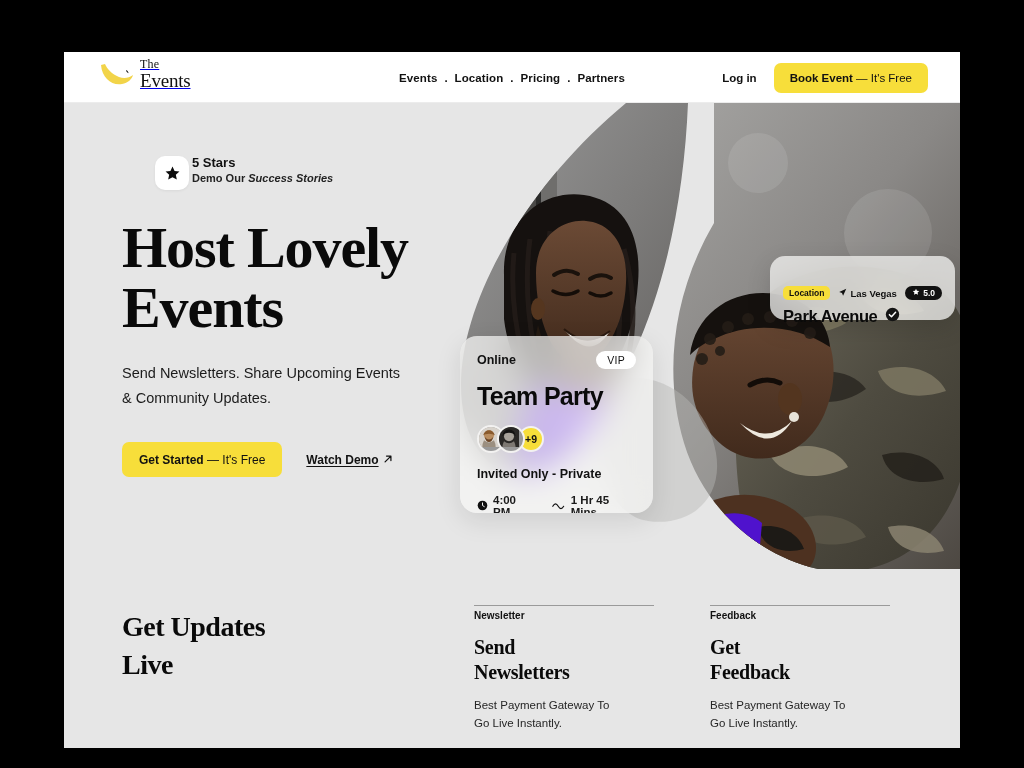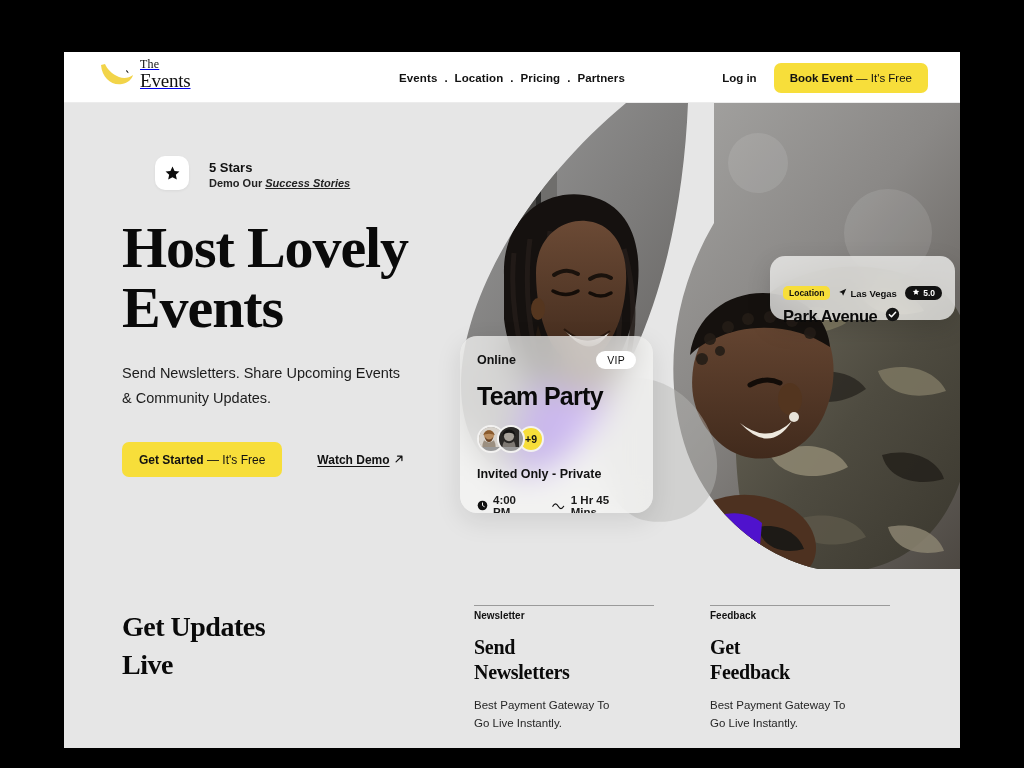--- a/index.html
+++ b/index.html
@@ -41,40 +41,40 @@
   .btn-yellow{
     background:#f7de3a;color:#111;border:none;border-radius:7px;
     padding:0 16px;height:30px;line-height:30px;
     font-size:11.5px;font-weight:700;font-family:"Liberation Sans",sans-serif;
     cursor:pointer;white-space:nowrap;
   }
   .btn-yellow .thin{font-weight:400;}
 
   
   .hero-left{position:absolute;left:58px;top:104px;width:400px;}
-  .rating{display:flex;align-items:flex-end;gap:20px;padding-left:33px;}
+  .rating{display:flex;align-items:flex-start;gap:3px;padding-left:33px;}
   .star-badge{
     width:34px;height:34px;border-radius:10px;background:#fff;
     display:flex;align-items:center;justify-content:center;flex:none;
     box-shadow:0 1px 3px rgba(0,0,0,.06);
   }
   .rating-txt{display:flex;flex-direction:column;gap:2px;}
   .rating-title{font-size:13px;font-weight:700;color:#111;line-height:1.1;}
   .rating-sub{font-size:11px;font-weight:700;color:#222;line-height:1.2;}
-  .rating-sub i{font-style:italic;text-decoration:underline;font-weight:700;}
+  .rating-sub i{font-style:italic;font-weight:700;}
 
   h1.headline{
     margin:28px 0 0;font-family:"Liberation Serif",serif;font-weight:700;
     font-size:58px;line-height:1.03;color:#0a0a0a;letter-spacing:-1.1px;
   }
   .sub{
     margin-top:24px;font-size:14.5px;font-weight:500;color:#1b1b1b;line-height:1.72;
     max-width:320px;
   }
-  .cta-row{margin-top:31px;display:flex;gap:35px;}
+  .cta-row{margin-top:31px;display:flex;gap:24px;}
   .btn-started{
     background:#f7de3a;border:none;border-radius:7px;height:35px;padding:0 17px;
     font-size:12px;font-weight:700;color:#111;cursor:pointer;
     font-family:"Liberation Sans",sans-serif;white-space:nowrap;
   }
   .btn-started .thin{font-weight:400;}
   .watch{
     font-size:12px;font-weight:700;color:#111;text-decoration:none;
     display:inline-flex;align-items:center;gap:4px;
   }

